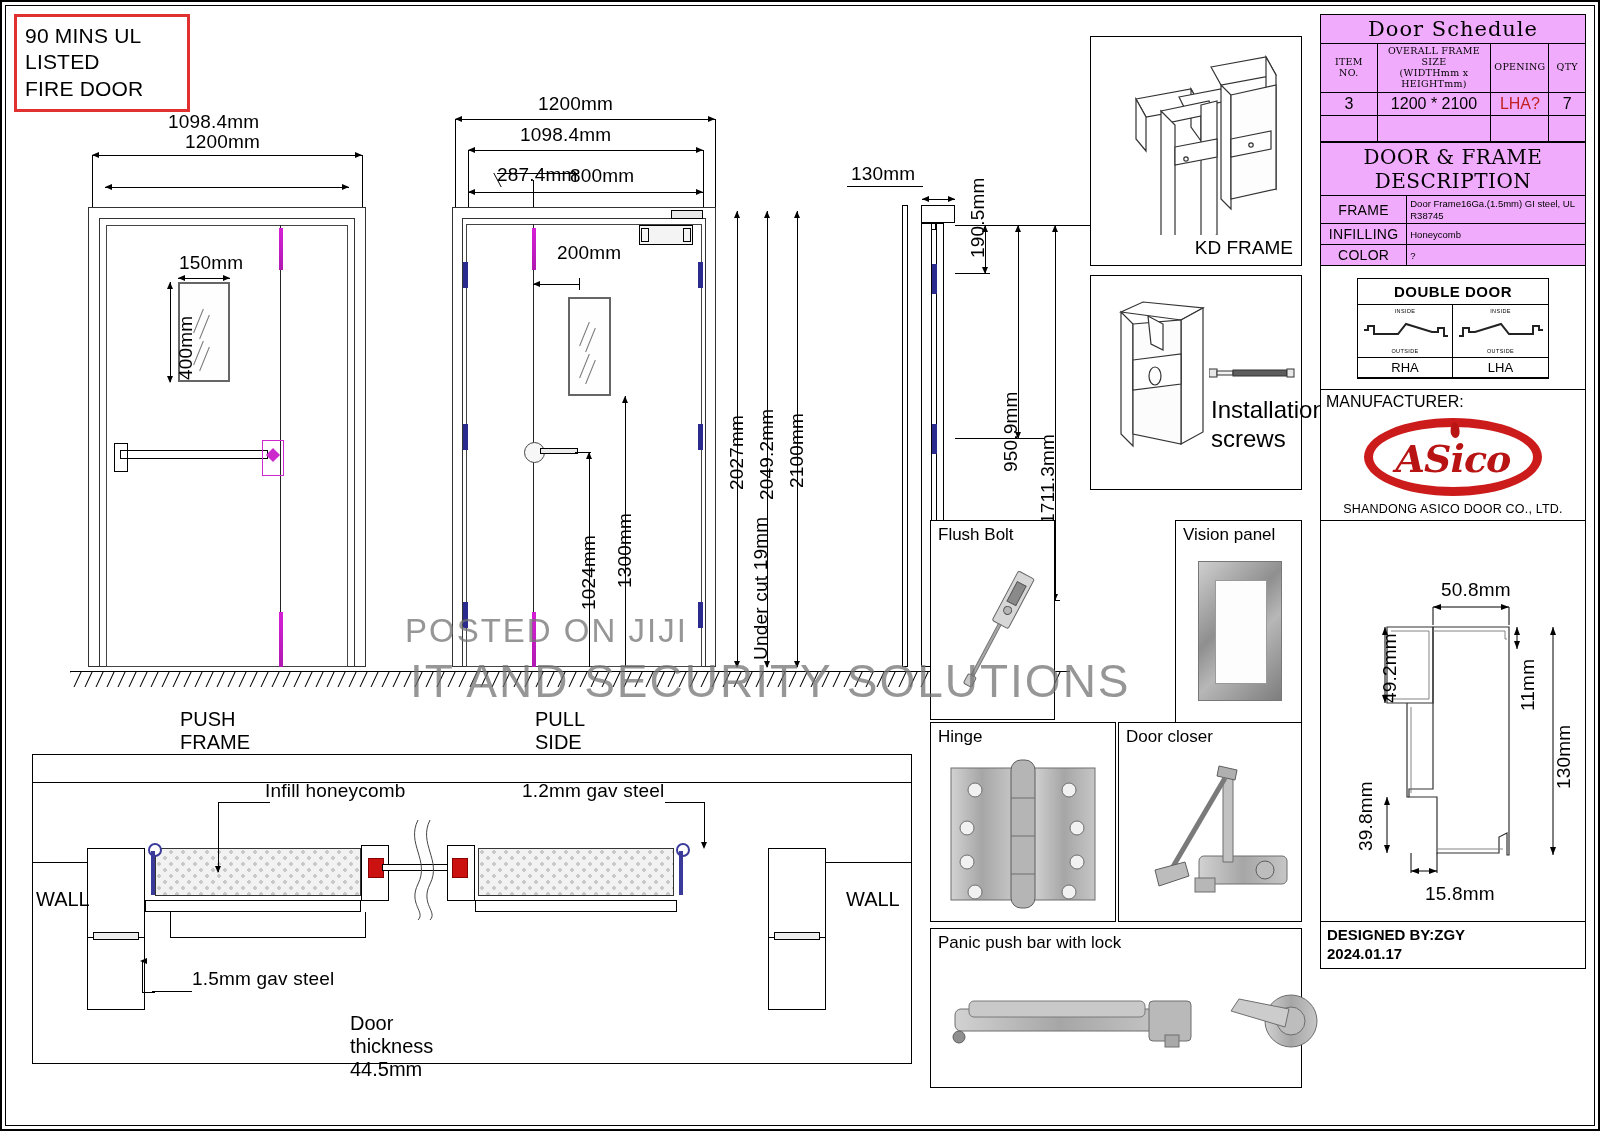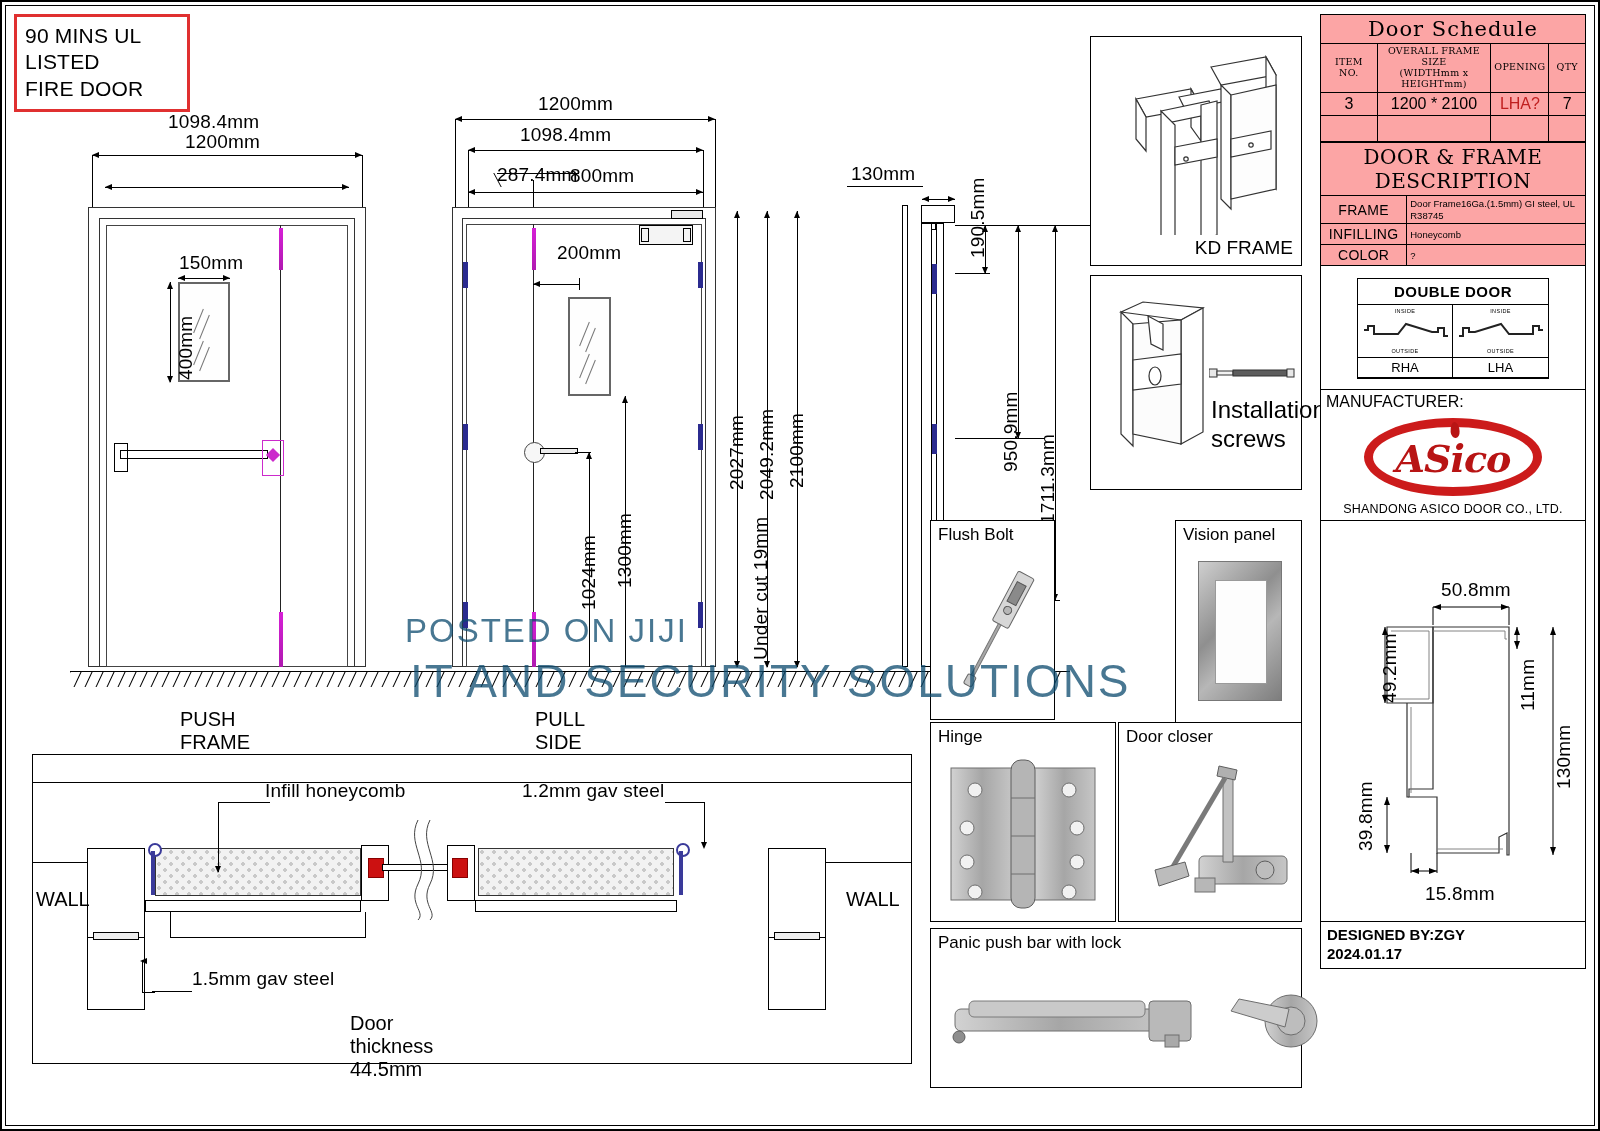--- a/index.html
+++ b/index.html
@@ -38,21 +38,21 @@
   .vision{border:2px solid #666;box-sizing:border-box;background:#fefefe;}
   .vision i{display:block;position:absolute;width:1px;height:26px;background:#777;transform:rotate(22deg);}
   .hinge{position:absolute;width:5px;background:#2b2b8f;}
   .seal{position:absolute;width:4px;background:linear-gradient(#d61fd6,#b019b0);}
   .ground{position:absolute;height:0;border-top:1px solid #000;}
   .hatch{position:absolute;height:16px;overflow:hidden;}
   .hatch i{position:absolute;top:0;width:1px;height:22px;background:#000;transform:rotate(25deg);transform-origin:top;}
 
   
   #panel-right{left:1320px;top:14px;width:266px;}
-  table.sched{border-collapse:collapse;width:100%;background:#fca5a5;}
+  table.sched{border-collapse:collapse;width:100%;background:#f0abfc;}
   table.sched td,table.sched th{border:1px solid #000;text-align:center;padding:2px 3px;}
   .t-title{font-family:"DejaVu Serif",serif;font-size:21px;letter-spacing:1px;padding:4px 0;}
   .t-head{font-family:"DejaVu Serif",serif;font-size:9.5px;letter-spacing:.3px;line-height:1.15;}
   .t-val{font-size:16px;}
   .red{color:#c02020;}
   .desc-title{font-family:"DejaVu Serif",serif;font-size:20px;letter-spacing:.5px;padding:3px 0;}
   .desc-k{font-size:14px;letter-spacing:.3px;}
   .desc-v{font-size:9.5px;text-align:left!important;line-height:1.25;padding-left:4px;}
 
   
@@ -79,21 +79,21 @@
   .co{text-align:center;font-size:12.5px;padding:2px 0 4px;letter-spacing:.2px;}
 
   
   #designed{border:1px solid #000;background:#fff;padding:4px 6px;font-size:15px;font-weight:bold;line-height:1.25;}
 
   
   .pbox{position:absolute;border:1px solid #000;background:#fff;box-sizing:border-box;}
   .pbox .cap{position:absolute;font-size:17px;}
 
   
-  .wm{position:absolute;color:#0c4a6e;opacity:.75;font-size:40px;letter-spacing:2px;pointer-events:none;}
+  .wm{position:absolute;color:#737373;opacity:.75;font-size:40px;letter-spacing:2px;pointer-events:none;}
 
   
   .honey{background-color:#f2f2f2;
     background-image:radial-gradient(circle at 3px 3px,#c9c9c9 1.6px,transparent 1.7px),
                      radial-gradient(circle at 9px 9px,#c9c9c9 1.6px,transparent 1.7px);
     background-size:12px 12px;border:1px solid #333;box-sizing:border-box;}
 </style>
 </head>
 <body>
 

